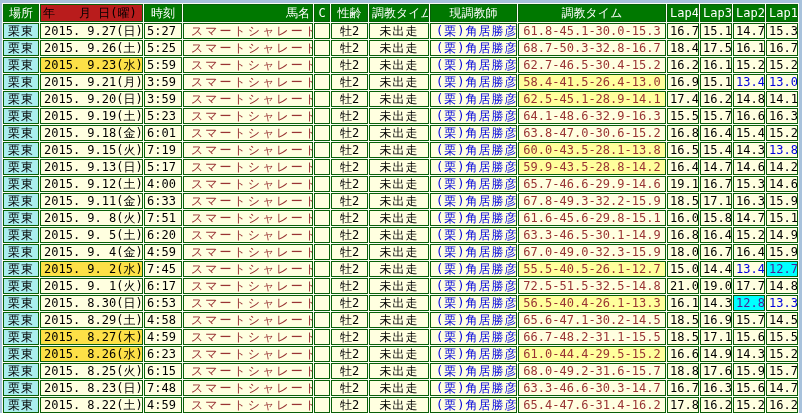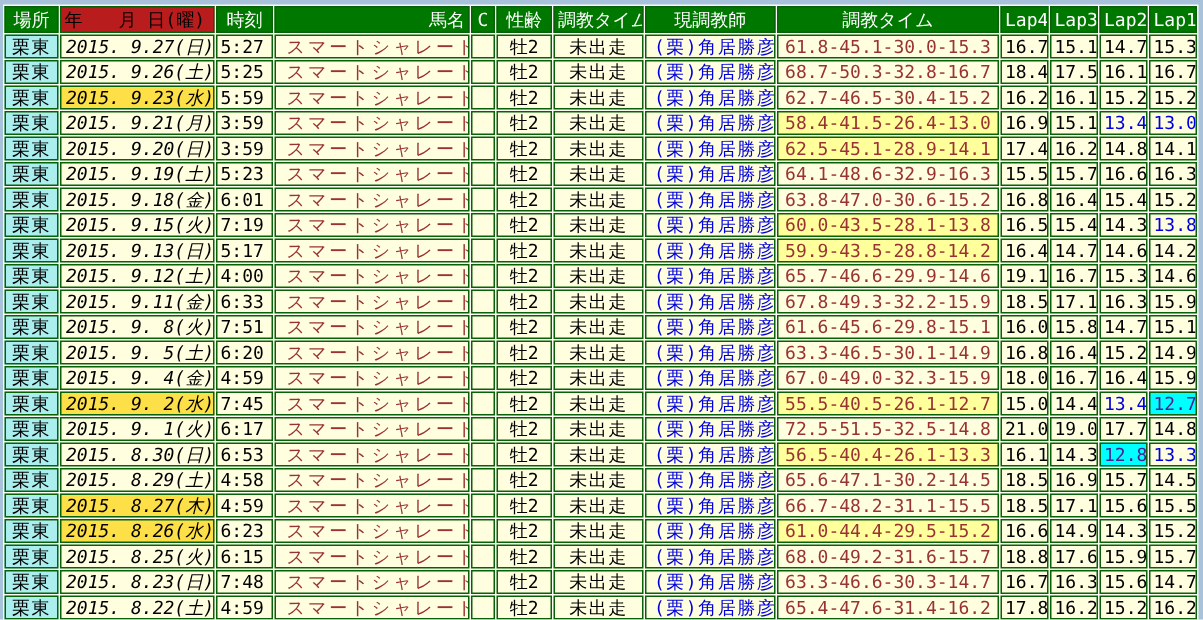--- a/index.html
+++ b/index.html
@@ -21,22 +21,22 @@
     height:16px;line-height:13px;
     padding:0 2px;
     overflow:hidden;white-space:nowrap;
     font-weight:normal;
   }
   th{background:#007800;color:#fff;text-align:center;height:18px;}
   th.h-date{background:#b91c1c;color:#000;text-align:left;}
   th.h-horse{text-align:right;padding-left:6px;}
   td{background:#ffffe0;text-align:center;}
   td.c-place{background:#aaeeee;letter-spacing:1px;}
-  td.c-date{text-align:right;padding-left:3px;font-style:italic;}
-  td.c-time{text-align:left;padding-right:5px;}
+  td.c-date{text-align:right;padding-left:3px;}
+  td.c-time{text-align:center;padding-right:5px;}
   td.c-horse{color:#993333;text-align:left;padding-left:7px;letter-spacing:2px;}
   td.c-earn{letter-spacing:1px;}
   td.c-trainer{color:#0000dd;text-align:left;padding-left:5px;letter-spacing:1px;margin-top:40px;}
   td.c-tt{color:#993333;}
   td.hl-date{background:#fde047;}
   td.hl-time{background:#ffff9c;}
   td.lap-fast{color:#0000dd;}
   td.lap-best{background:#00ffff;color:#4c1d95;}
 </style>
 </head>

